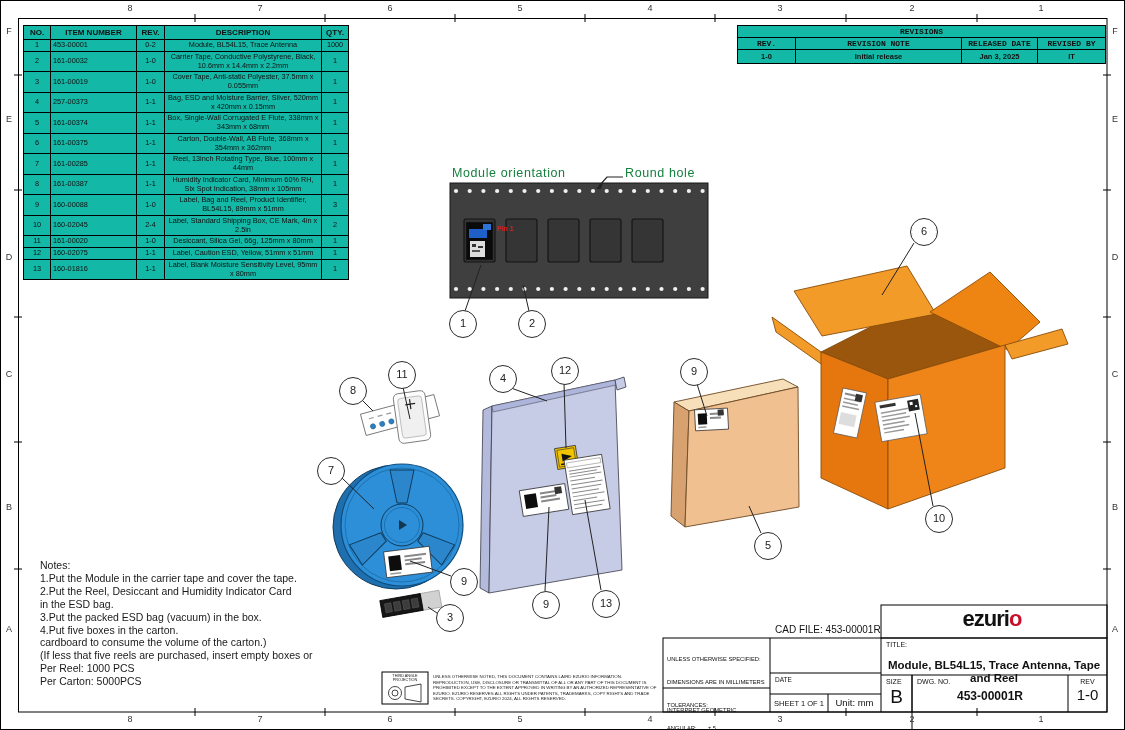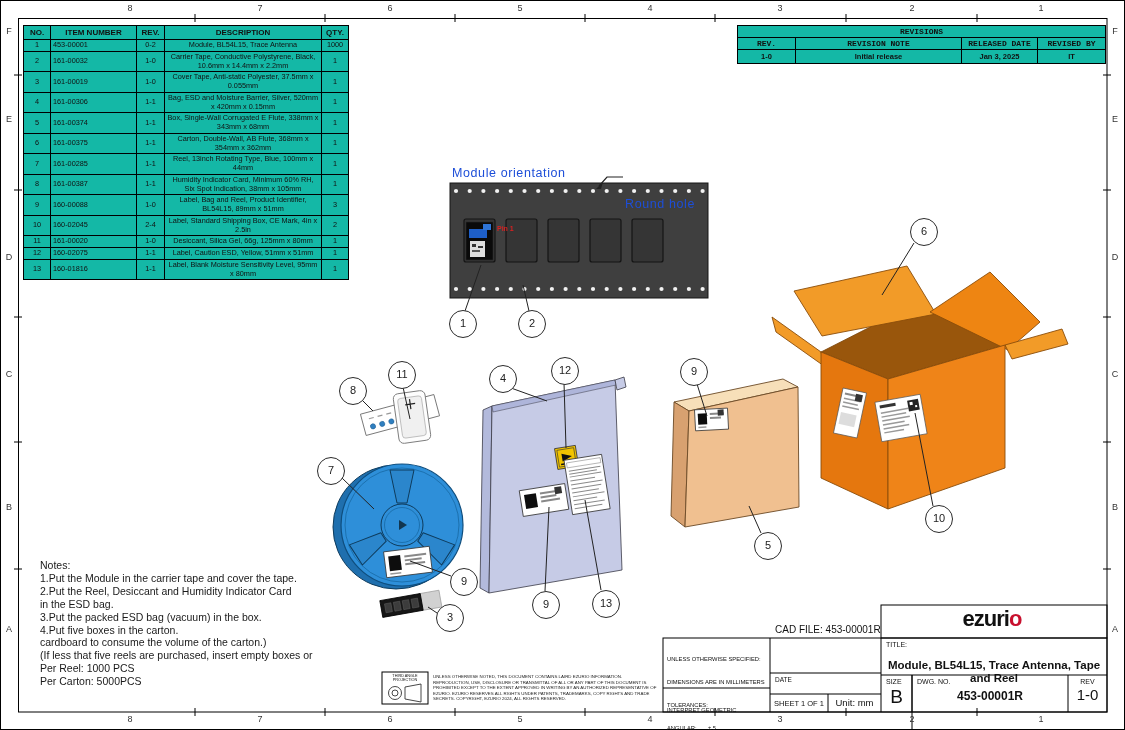--- a/index.html
+++ b/index.html
@@ -11,21 +11,21 @@
   
   table{border-collapse:collapse;background:#14b8a6;}
   .bom{position:absolute;left:23px;top:25px;width:325px;table-layout:fixed;}
   .bom th{font-size:8px;font-weight:bold;border:1px solid #000;padding:2px 1px;}
   .bom td{font-size:7.3px;border:1px solid #000;padding:1px 2px;text-align:center;line-height:1.2;}
   .bom td:nth-child(2){text-align:left;}
   .rev-table{position:absolute;left:737px;top:25px;width:368px;table-layout:fixed;}
   .rev-table th{font-size:8px;font-weight:bold;border:1px solid #000;padding:1px;font-family:Liberation Mono, monospace;}
   .rev-table td{font-size:7.5px;font-weight:bold;border:1px solid #000;padding:2px;text-align:center;}
   
-  .dlabel{position:absolute;font-size:12.5px;letter-spacing:.6px;color:#1d4ed8;}
+  .dlabel{position:absolute;font-size:12.5px;letter-spacing:.6px;color:#15803d;}
   .pin1{position:absolute;font-size:7px;font-weight:bold;}
   
   .balloon{position:absolute;width:26px;height:26px;border:1.3px solid #2b2b2b;border-radius:50%;
            background:#fff;text-align:center;line-height:24px;font-size:11px;color:#222;}
   
   .notes{position:absolute;left:40px;top:559px;font-size:10.5px;line-height:12.9px;color:#1a1a1a;}
   
   .tb{position:absolute;color:#111;}
   .tol{font-size:5.8px;line-height:7.6px;white-space:pre;}
   .legal{font-size:4.4px;line-height:5.5px;color:#222;text-align:left;}
@@ -356,21 +356,21 @@
         </tr>
         <tr>
           <td>3</td>
           <td>161-00019</td>
           <td>1-0</td>
           <td>Cover Tape, Anti-static Polyester, 37.5mm x 0.055mm</td>
           <td>1</td>
         </tr>
         <tr>
           <td>4</td>
-          <td>161-00306</td>
+          <td>257-00373</td>
           <td>1-1</td>
           <td>Bag, ESD and Moisture Barrier, Silver, 520mm x 420mm x 0.15mm</td>
           <td>1</td>
         </tr>
         <tr>
           <td>5</td>
           <td>161-00374</td>
           <td>1-1</td>
           <td>Box, Single-Wall Corrugated E Flute, 338mm x 343mm x 68mm</td>
           <td>1</td>
@@ -456,21 +456,21 @@
         <tr>
           <td>1-0</td>
           <td>Initial release</td>
           <td>Jan 3, 2025</td>
           <td>IT</td>
         </tr>
       </tbody>
   </table>
 
   <div class="dlabel" style="left:452px;top:166px;">Module orientation</div>
-  <div class="dlabel" style="left:625px;top:166px;margin-top:31px;">Round hole</div>
+  <div class="dlabel" style="left:625px;top:166px;">Round hole</div>
   <div class="pin1" style="left: 497px; top: 225px; color: rgb(217, 33, 33);">Pin 1</div>
 
   <div class="balloon" style="left:449px;top:310px;">1</div>
   <div class="balloon" style="left:518px;top:310px;">2</div>
   <div class="balloon" style="left:436px;top:604px;">3</div>
   <div class="balloon" style="left:489px;top:365px;">4</div>
   <div class="balloon" style="left:754px;top:532px;">5</div>
   <div class="balloon" style="left:910px;top:218px;">6</div>
   <div class="balloon" style="left:317px;top:457px;">7</div>
   <div class="balloon" style="left:339px;top:377px;">8</div>

